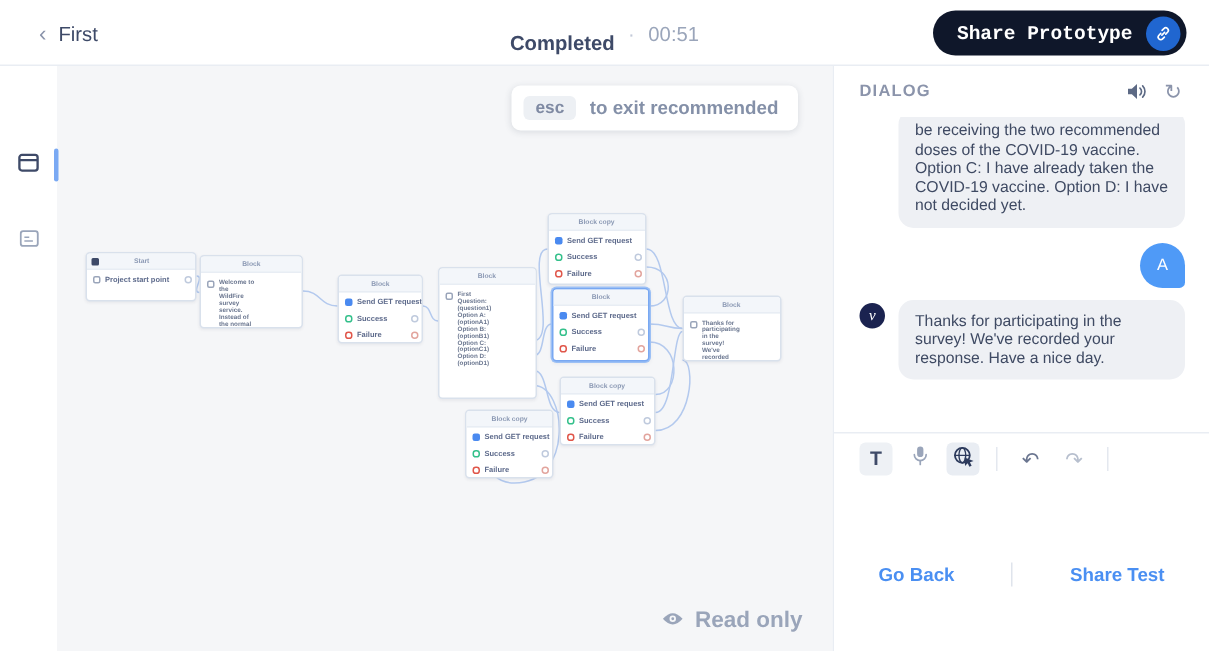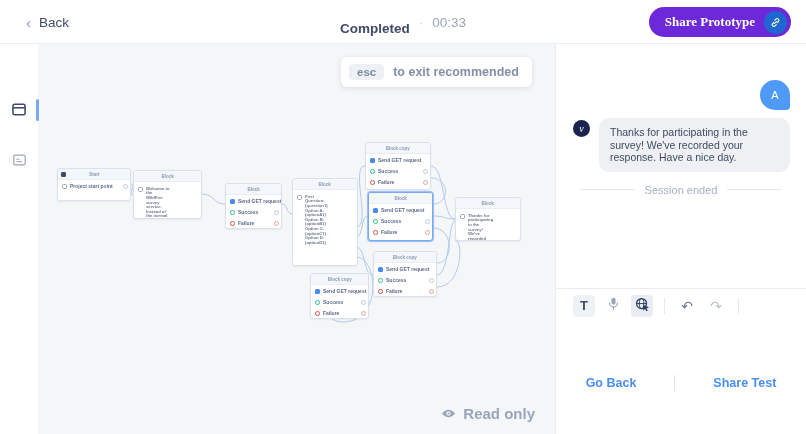--- a/index.html
+++ b/index.html
@@ -9,21 +9,21 @@
 
   
   .topbar { position:absolute; top:0; left:0; right:0; height:44px; background:#fff; border-bottom:1px solid #e9edf3; z-index:5; }
   .back-btn { position:absolute; left:26px; top:0; height:44px; display:flex; align-items:center; gap:8px; cursor:pointer; }
   .back-chevron { color:#8b94ab; font-size:15px; line-height:1; }
   .back-label { color:#3e4a68; font-size:13.5px; }
   .session-status { position:absolute; left:50%; top:0; height:44px; transform:translateX(-50%); display:flex; align-items:center; gap:9px; font-size:13.5px; }
   .status-label { color:#3e4a68; font-weight:600;margin-top:12px; }
   .status-dot { color:#c2c9d8; }
   .status-timer { color:#9aa5ba; }
-  .share-btn { position:absolute; right:15px; top:7px; height:30px; border:none; border-radius:16px; background:#6d28d9; color:#fff; display:flex; align-items:center; gap:9px; padding:0 4px 0 16px; font-size:13px; font-weight:bold; font-family:Liberation Serif, serif; cursor:pointer; }
+  .share-btn { position:absolute; right:15px; top:7px; height:30px; border:none; border-radius:16px; background:#0f172a; color:#fff; display:flex; align-items:center; gap:9px; padding:0 4px 0 16px; font-size:13px; font-weight:bold; font-family:Liberation Mono, monospace; cursor:pointer; }
   .share-circle { width:23px; height:23px; border-radius:50%; background:#2066d0; display:flex; align-items:center; justify-content:center; }
 
   
   .sidebar { position:absolute; left:0; top:44px; bottom:0; width:38px; background:#fff; z-index:4; }
   .side-item { position:absolute; left:0; width:38px; height:26px; display:flex; align-items:center; justify-content:center; cursor:pointer; }
   .side-item.one { top:54px; }
   .side-item.two { top:104px; }
   .active-bar { position:absolute; left:36px; top:55px; width:3px; height:22px; border-radius:2px; background:#7aa9f3; }
 
   
@@ -88,26 +88,26 @@
   .footer-divider { width:1px; height:16px; background:#dfe4ec; }
 </style>
 </head>
 <body>
 
 <div class="app">
 
   <div class="topbar">
     <div class="back-btn">
       <span class="back-chevron">‹</span>
-      <span class="back-label">Back</span>
+      <span class="back-label">First</span>
     </div>
     <div class="session-status">
       <span class="status-label">Completed</span>
       <span class="status-dot">·</span>
-      <span class="status-timer">00:33</span>
+      <span class="status-timer">00:51</span>
     </div>
     <button class="share-btn">
       <span>Share Prototype</span>
       <span class="share-circle">
         <svg width="11" height="11" viewBox="0 0 20 20">
           <g stroke="#fff" stroke-width="2" fill="none" stroke-linecap="round">
             <path d="M8.3 11.7 L11.7 8.3"></path>
             <path d="M7 9.6 L4.8 11.8 a3.1 3.1 0 0 0 4.4 4.4 L11.4 14"></path>
             <path d="M13 10.4 L15.2 8.2 a3.1 3.1 0 0 0 -4.4 -4.4 L8.6 6"></path>
           </g>
@@ -314,33 +314,45 @@
           <div class="block-row">
             <span class="ricon failure"></span>
             <span class="row-label">Failure</span>
             <span class="port fail"></span>
           </div>
         </div>
       </div>
     </div>
 
   <div class="rightpanel">
+    <div class="dlg-header">
+      <span class="dlg-title">DIALOG</span>
+      <span class="dlg-hicon">
+        <svg width="14" height="12" viewBox="0 0 16 14">
+          <path d="M1 4.8 h3 L8 1.2 v11.6 L4 9.2 H1 z" fill="#5d6a85"></path>
+          <path d="M10.3 4.3 a3.6 3.6 0 0 1 0 5.4" stroke="#5d6a85" fill="none" stroke-width="1.3" stroke-linecap="round"></path>
+          <path d="M12.4 2.6 a6.3 6.3 0 0 1 0 8.8" stroke="#5d6a85" fill="none" stroke-width="1.3" stroke-linecap="round"></path>
+        </svg>
+      </span>
+      <span class="dlg-hicon">
+        <span class="refresh-glyph">↻</span>
+      </span>
+    </div>
 
     <div class="messages" id="messages">
+        <div class="msg-row bot clipped">
+          <span class="avatar-spacer"></span>
+          <div class="bubble">be receiving the two recommended doses of the COVID-19 vaccine. Option C: I have already taken the COVID-19 vaccine. Option D: I have not decided yet.</div>
+        </div>
         <div class="msg-row user">
           <div class="user-bubble">A</div>
         </div>
         <div class="msg-row bot">
           <span class="bot-avatar">v</span>
           <div class="bubble">Thanks for participating in the survey! We've recorded your response. Have a nice day.</div>
-        </div>
-        <div class="session-ended">
-          <span class="se-line"></span>
-          <span class="se-text">Session ended</span>
-          <span class="se-line"></span>
         </div>
       </div>
 
     <div class="dlg-toolbar">
       <button class="tool-btn boxed">
         <span class="t-glyph">T</span>
       </button>
       <button class="tool-btn">
         <span>
           <svg width="11" height="14" viewBox="0 0 12 16">

